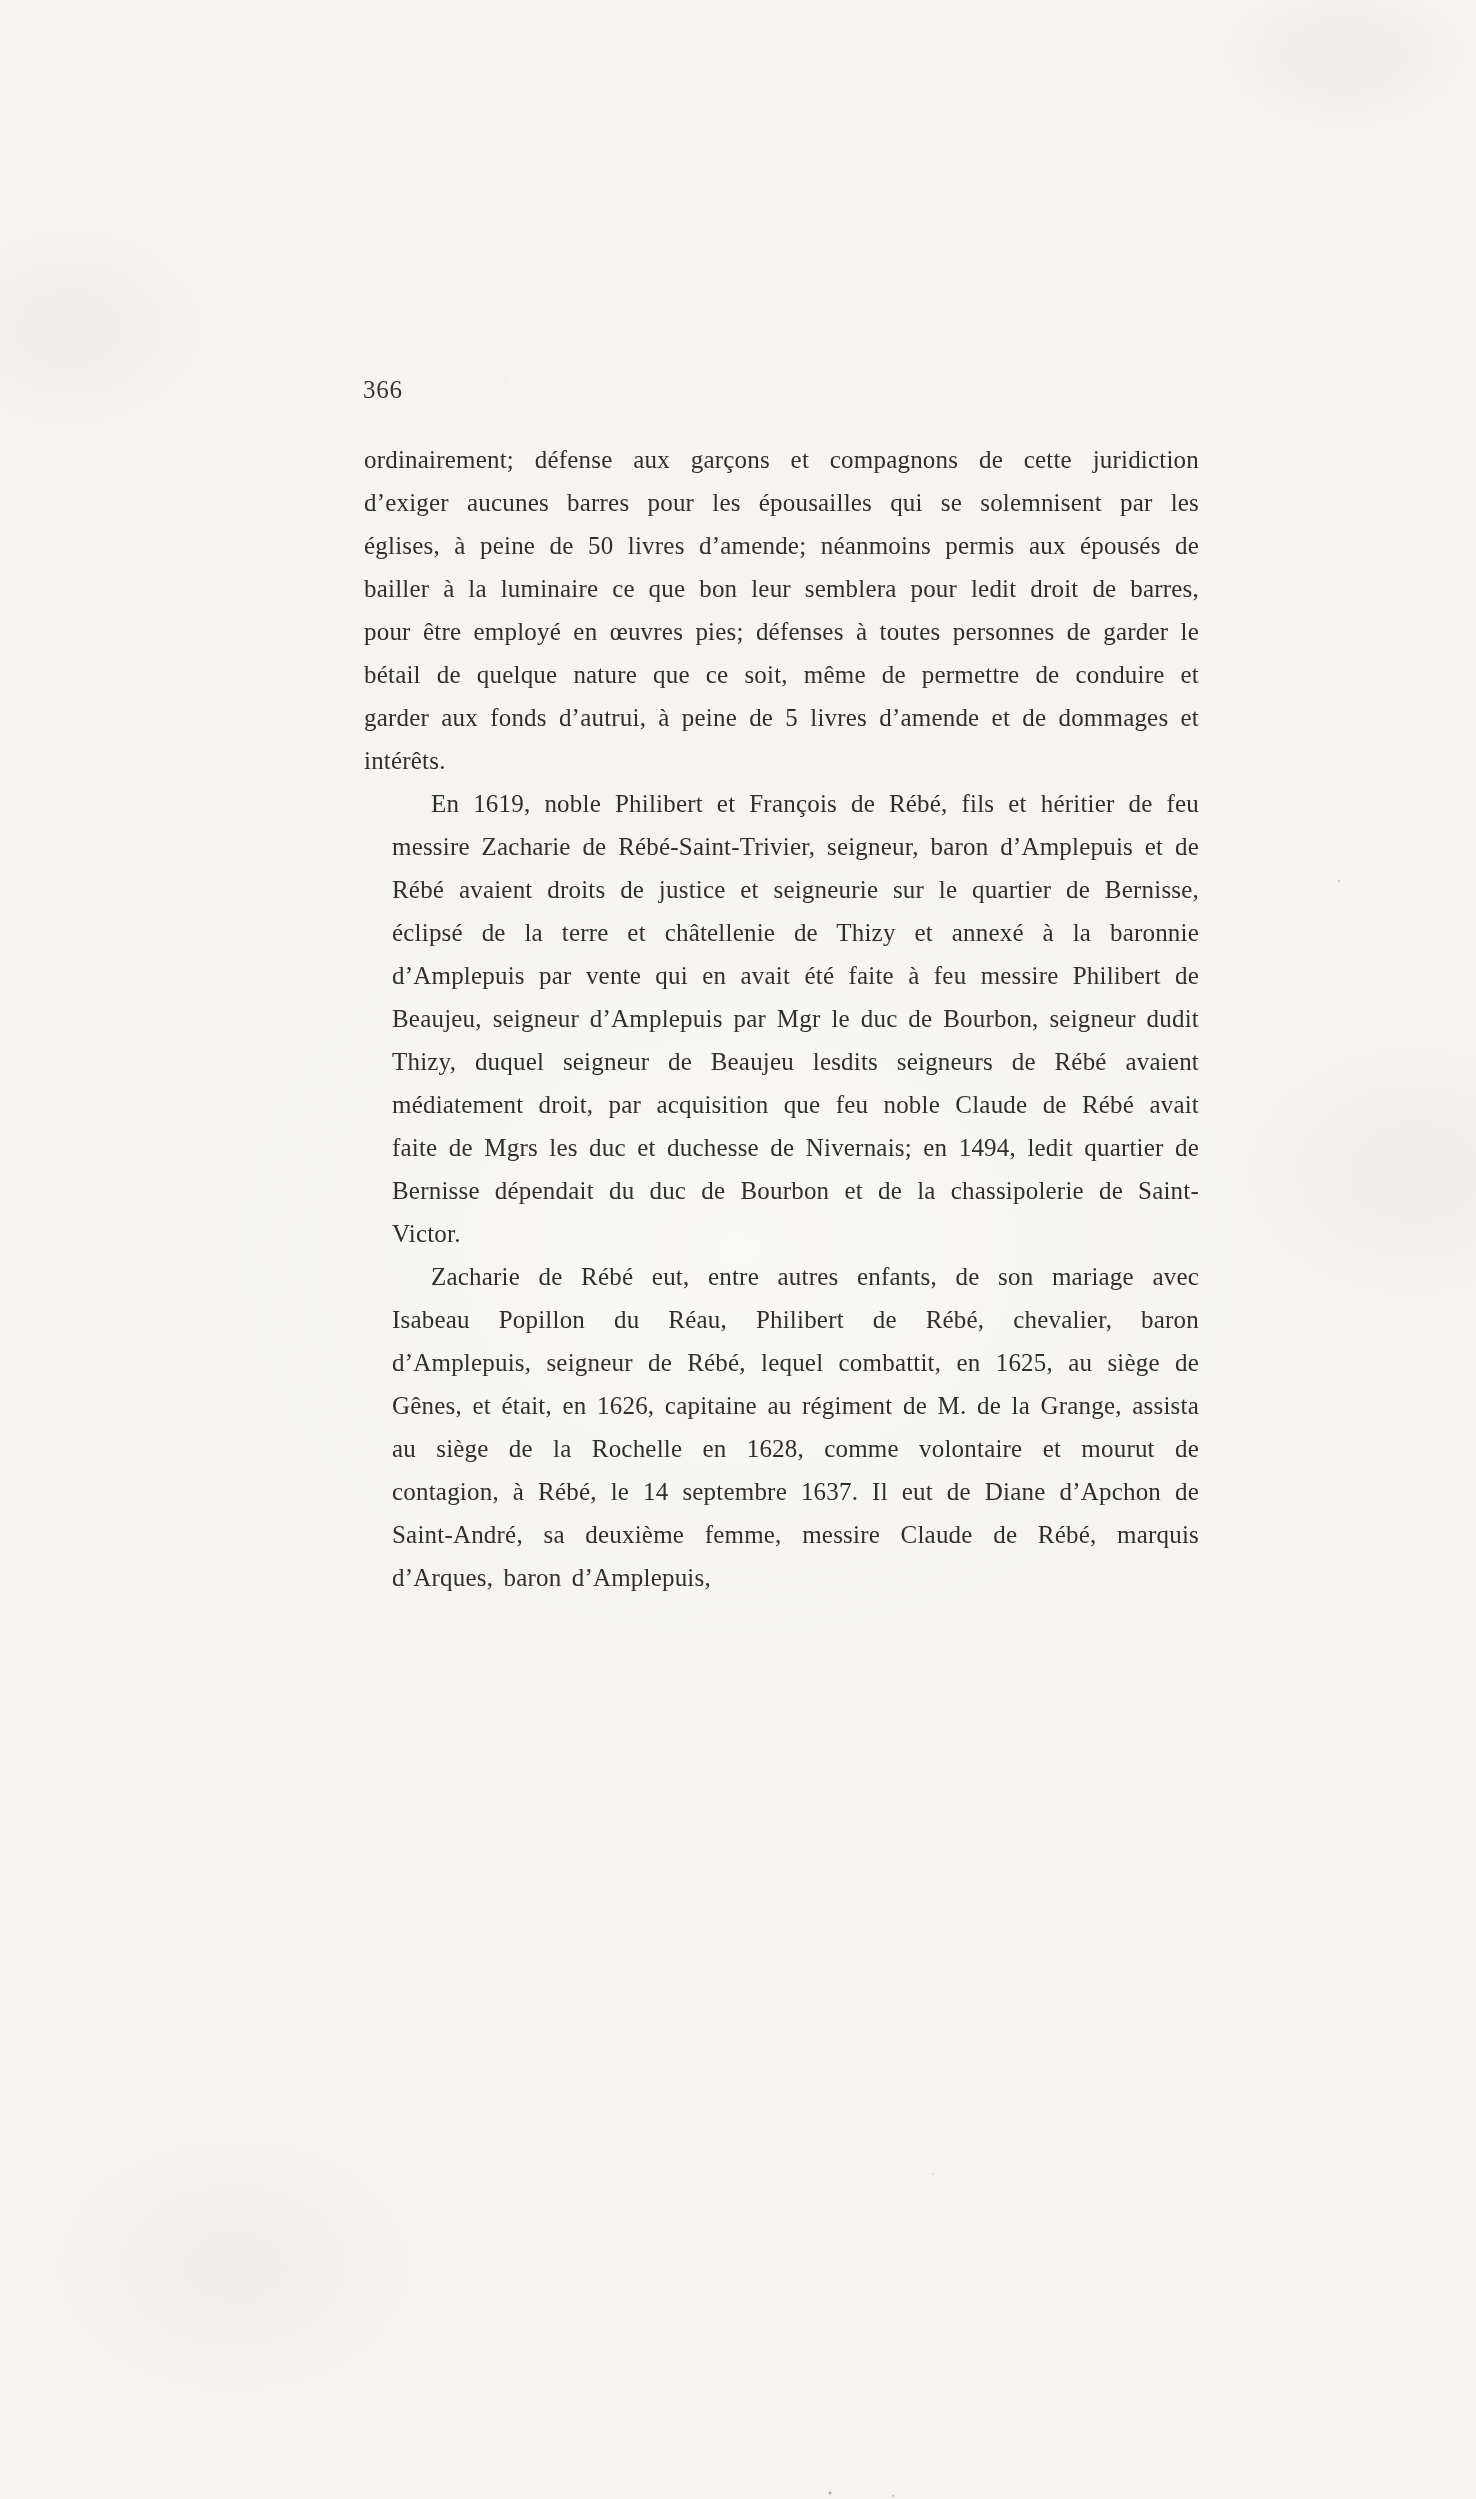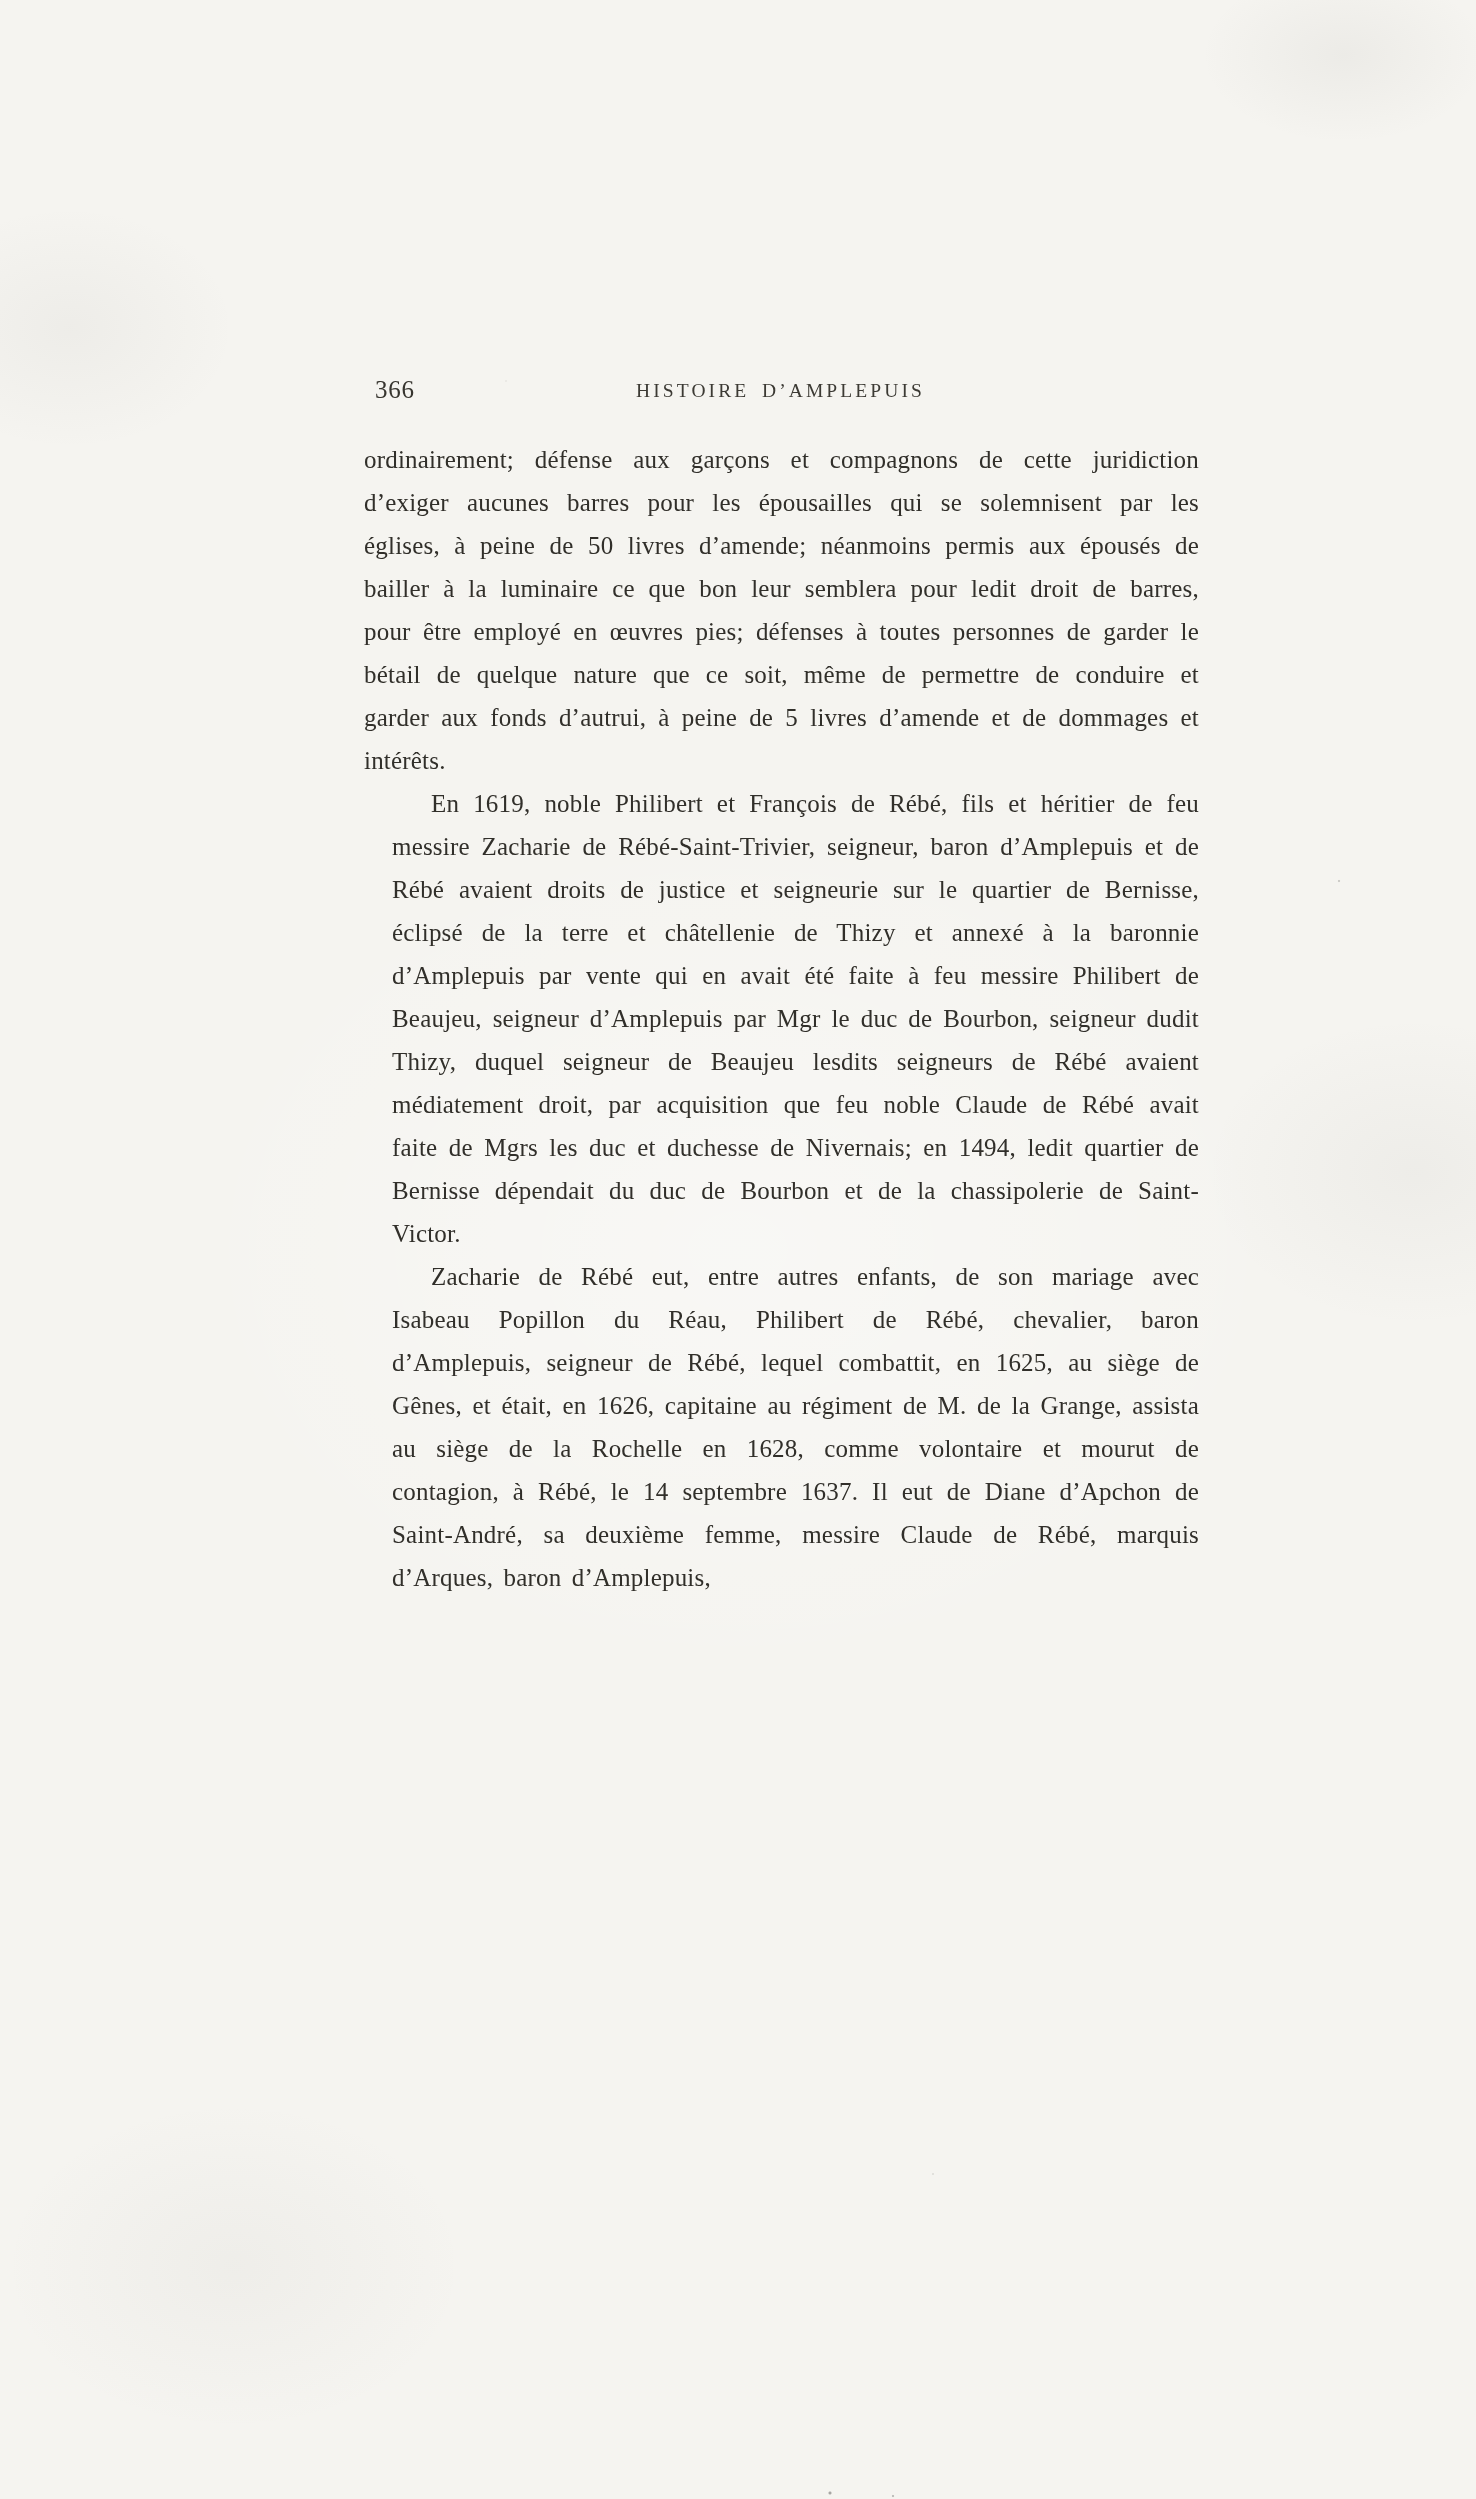--- a/index.html
+++ b/index.html
@@ -33,21 +33,21 @@
   .header-row {
     position: absolute;
     top: 374px;
     left: 363px;
     width: 835px;
     height: 36px;
   }
 
   .page-number {
     position: absolute;
-    left: 12px;
+    left: 0;
     top: 1.6px;
     font-size: 25px;
     letter-spacing: 0.8px;
     color: #37352f;
   }
 
   .running-title {
     display: block;
     text-align: center;
     font-size: 19.5px;
@@ -76,21 +76,20 @@
     margin-left: 28px;
   }
 </style>
 </head>
 <body>
 
 <div class="page">
 
   <div class="header-row">
     <span class="page-number">366</span>
-    <span class="running-title">HISTOIRE D’AMPLEPUIS</span>
   </div>
 
   <div class="text-block">
     <p>ordinairement; défense aux garçons et compagnons de cette juridiction d’exiger aucunes barres pour les épousailles qui se solemnisent par les églises, à peine de 50 livres d’amende; néanmoins permis aux épousés de bailler à la luminaire ce que bon leur semblera pour ledit droit de barres, pour être employé en œuvres pies; défenses à toutes personnes de garder le bétail de quelque nature que ce soit, même de permettre de conduire et garder aux fonds d’autrui, à peine de 5 livres d’amende et de dommages et intérêts.</p>
     <p class="indent">En 1619, noble Philibert et François de Rébé, fils et héritier de feu messire Zacharie de Rébé-Saint-Trivier, seigneur, baron d’Amplepuis et de Rébé avaient droits de justice et seigneurie sur le quartier de Bernisse, éclipsé de la terre et châtellenie de Thizy et annexé à la baronnie d’Amplepuis par vente qui en avait été faite à feu messire Philibert de Beaujeu, seigneur d’Amplepuis par Mgr le duc de Bourbon, seigneur dudit Thizy, duquel seigneur de Beaujeu lesdits seigneurs de Rébé avaient médiatement droit, par acquisition que feu noble Claude de Rébé avait faite de Mgrs les duc et duchesse de Nivernais; en 1494, ledit quartier de Bernisse dépendait du duc de Bourbon et de la chassipolerie de Saint-Victor.</p>
     <p class="indent">Zacharie de Rébé eut, entre autres enfants, de son mariage avec Isabeau Popillon du Réau, Philibert de Rébé, chevalier, baron d’Amplepuis, seigneur de Rébé, lequel combattit, en 1625, au siège de Gênes, et était, en 1626, capitaine au régiment de M. de la Grange, assista au siège de la Rochelle en 1628, comme volontaire et mourut de contagion, à Rébé, le 14 septembre 1637. Il eut de Diane d’Apchon de Saint-André, sa deuxième femme, messire Claude de Rébé, marquis d’Arques, baron d’Amplepuis,</p>
   </div>
 
 </div>
 

